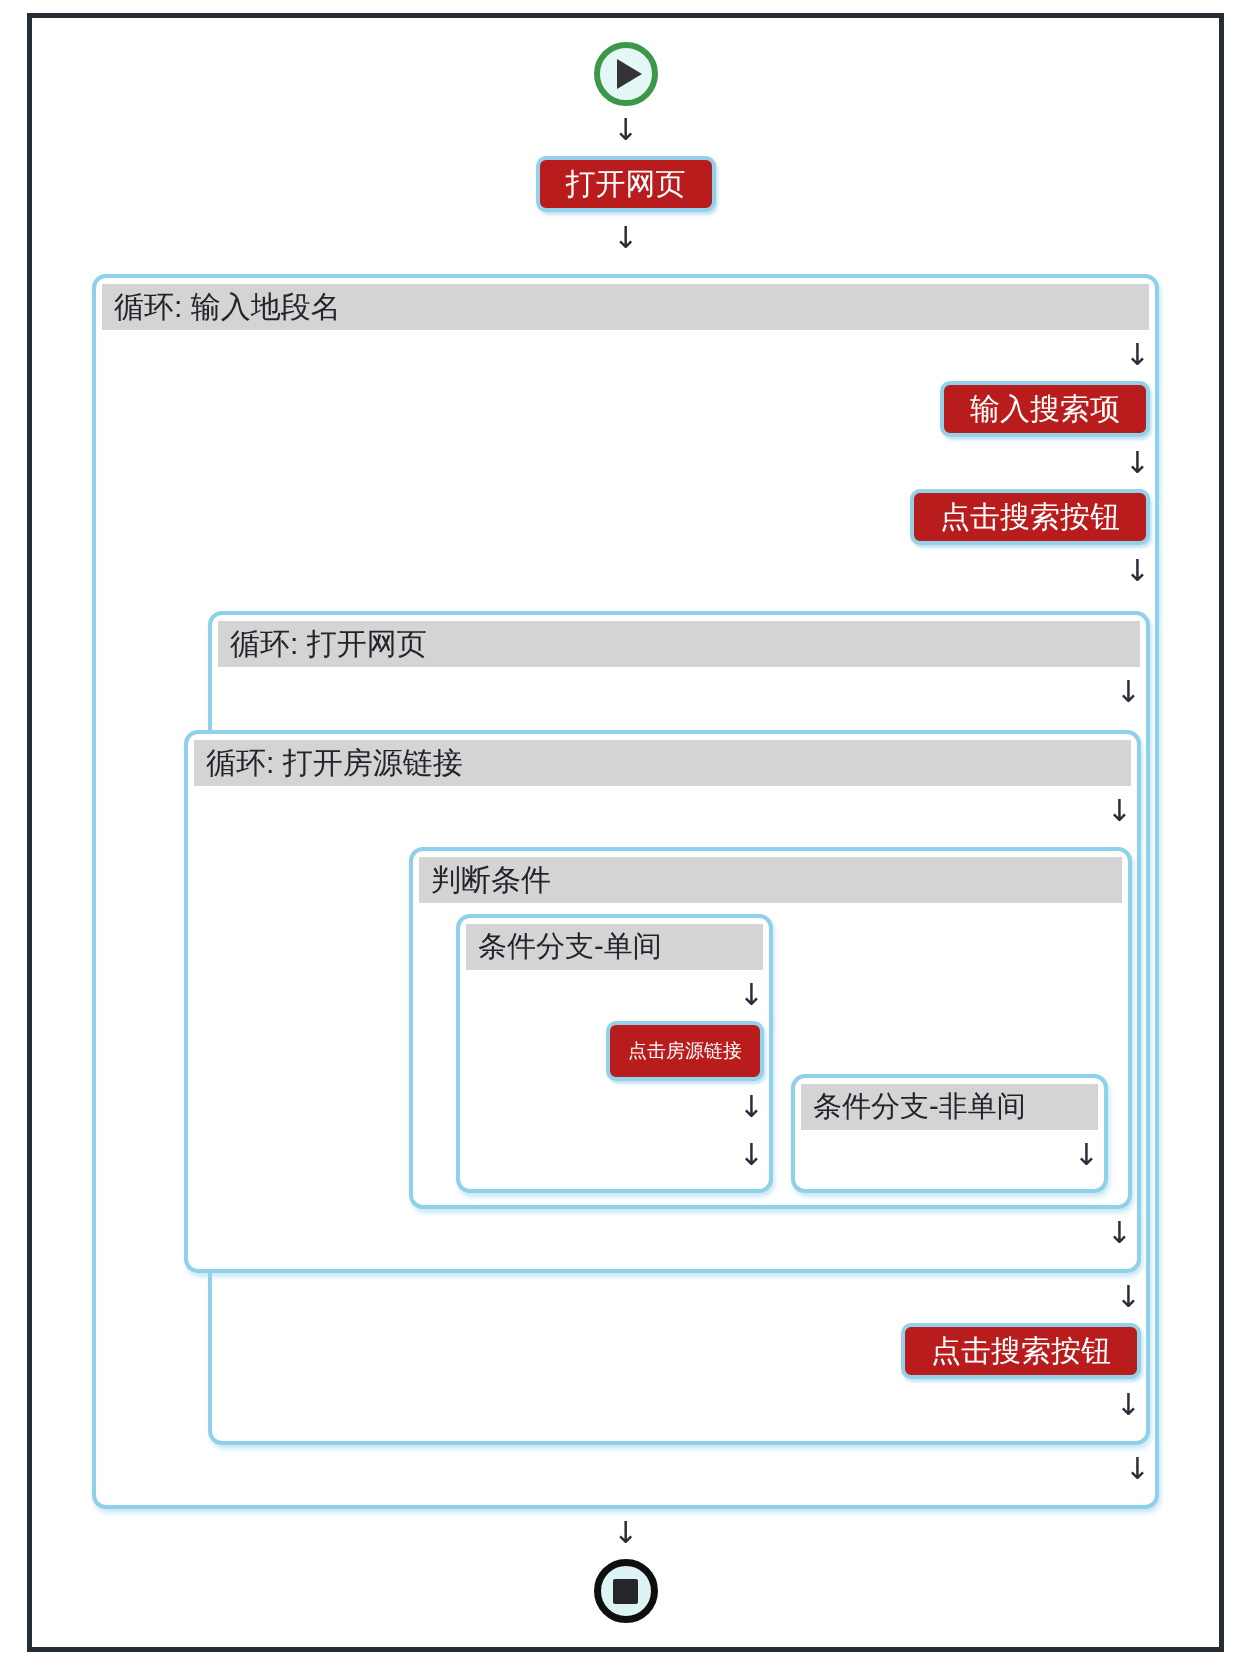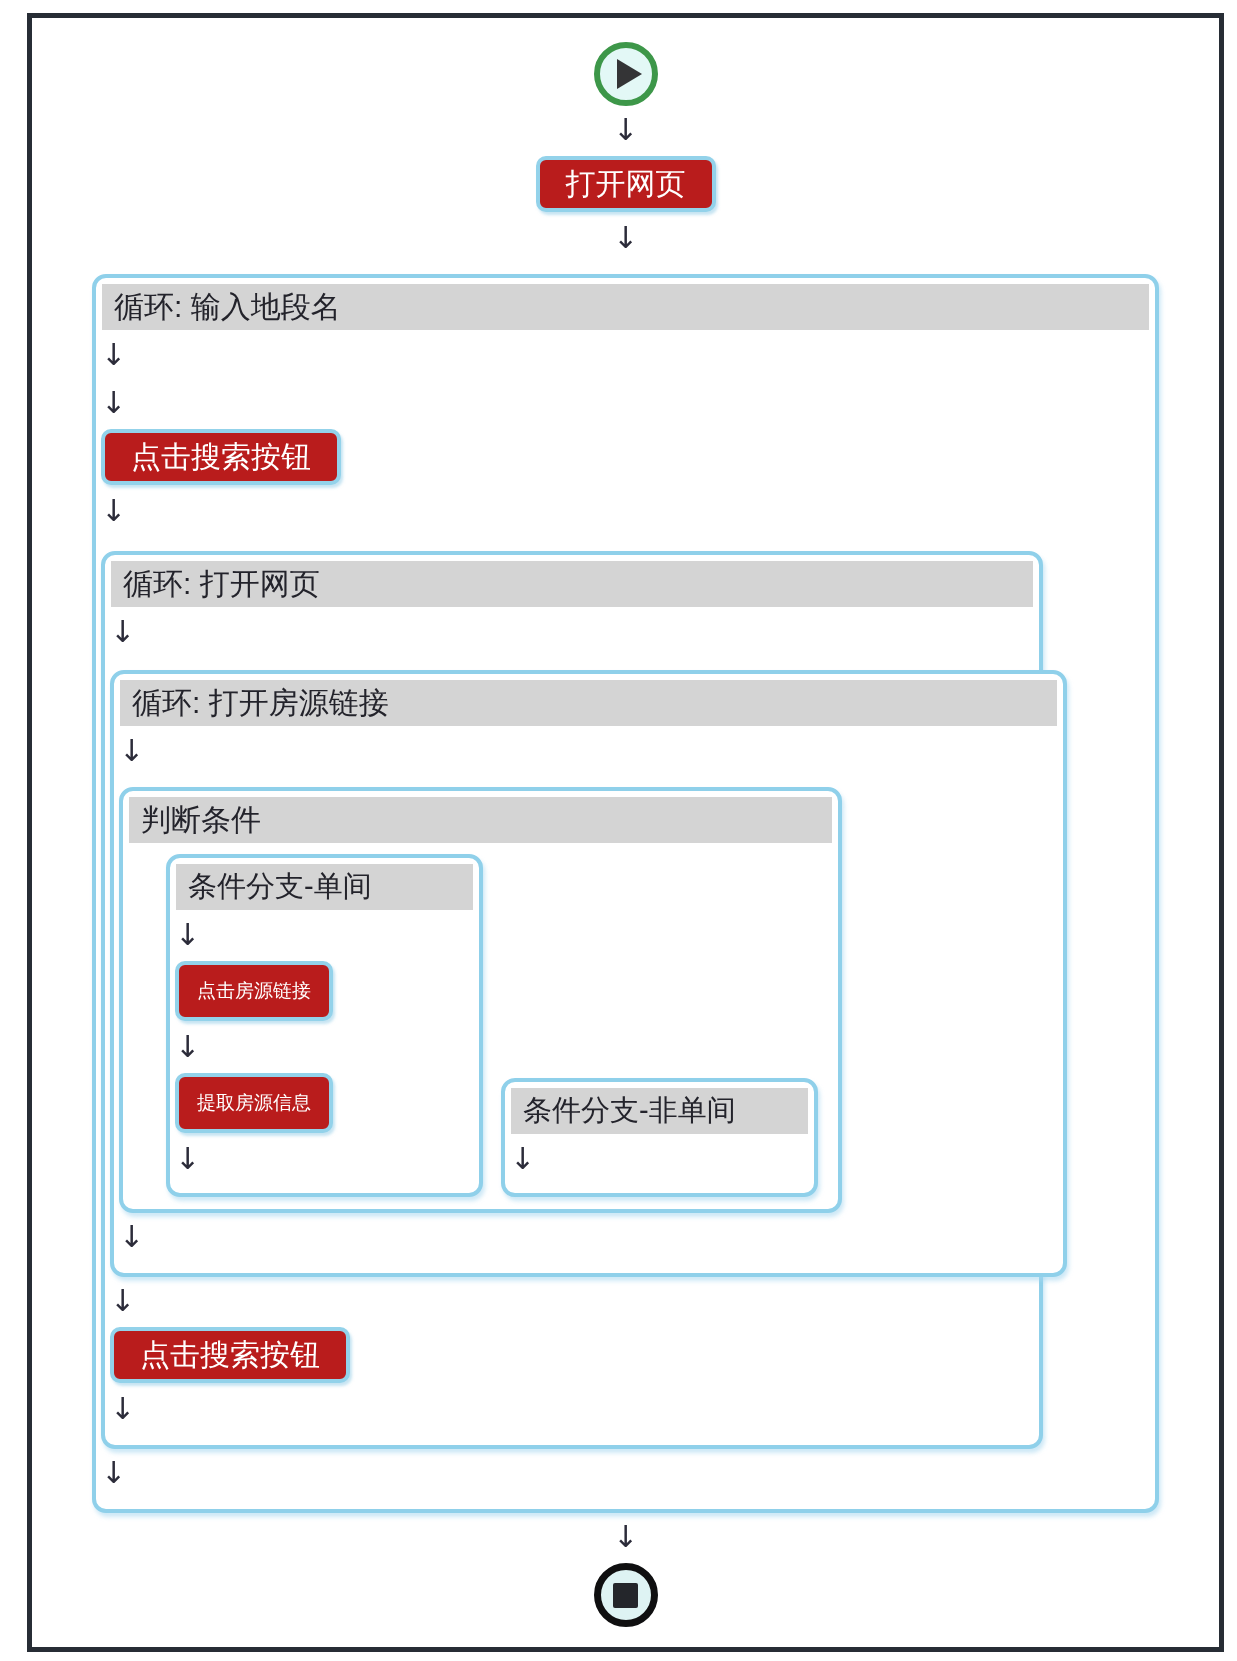--- a/index.html
+++ b/index.html
@@ -22,21 +22,21 @@
   .action{
     background:#b91c1c;border:4px solid #93d2ea;border-radius:10px;
     color:#ffffff;font-size:30px;line-height:34px;padding:7px 26px;margin:2px 0;
     box-shadow:2px 3px 3px rgba(151,206,232,0.55);
     text-align:center;white-space:nowrap;cursor:pointer;
   }
 
   .container-box{
     border:4px solid #8fd0ea;border-radius:14px;background:#ffffff;
     box-shadow:2px 4px 4px rgba(164,214,238,0.55);
-    display:flex;flex-direction:column;align-items:flex-start;
+    display:flex;flex-direction:column;align-items:flex-end;
     padding:5px 5px 12px 5px;box-sizing:border-box;
   }
   .loop-1{width:1067px;margin-top:12px;}
   .loop-2{width:942px;margin-top:16px;}
   .loop-3{width:957px;margin-top:14px;}
   .cond{width:723px;margin-top:12px;}
 
   .box-header{
     align-self:stretch;background:#d4d4d4;color:#23232b;
     font-size:30px;height:46px;display:flex;align-items:center;
@@ -82,20 +82,21 @@
 
     <div class="action">打开网页</div>
 
     <div class="arrow">↓</div>
 
     <div class="container-box loop-1">
       <div class="box-header">循环: 输入地段名</div>
 
       <div class="arrow">↓</div>
 
+      <div class="action">输入搜索项</div>
 
       <div class="arrow">↓</div>
 
       <div class="action">点击搜索按钮</div>
 
       <div class="arrow">↓</div>
 
       <div class="container-box loop-2">
         <div class="box-header">循环: 打开网页</div>
 
@@ -113,21 +114,20 @@
 
               <div class="container-box branch">
                 <div class="box-header">条件分支-单间</div>
 
                 <div class="arrow">↓</div>
 
                 <div class="action">点击房源链接</div>
 
                 <div class="arrow">↓</div>
 
-                <div class="action">提取房源信息</div>
 
                 <div class="arrow">↓</div>
               </div>
 
               <div class="container-box branch">
                 <div class="box-header">条件分支-非单间</div>
 
                 <div class="arrow">↓</div>
               </div>
 

